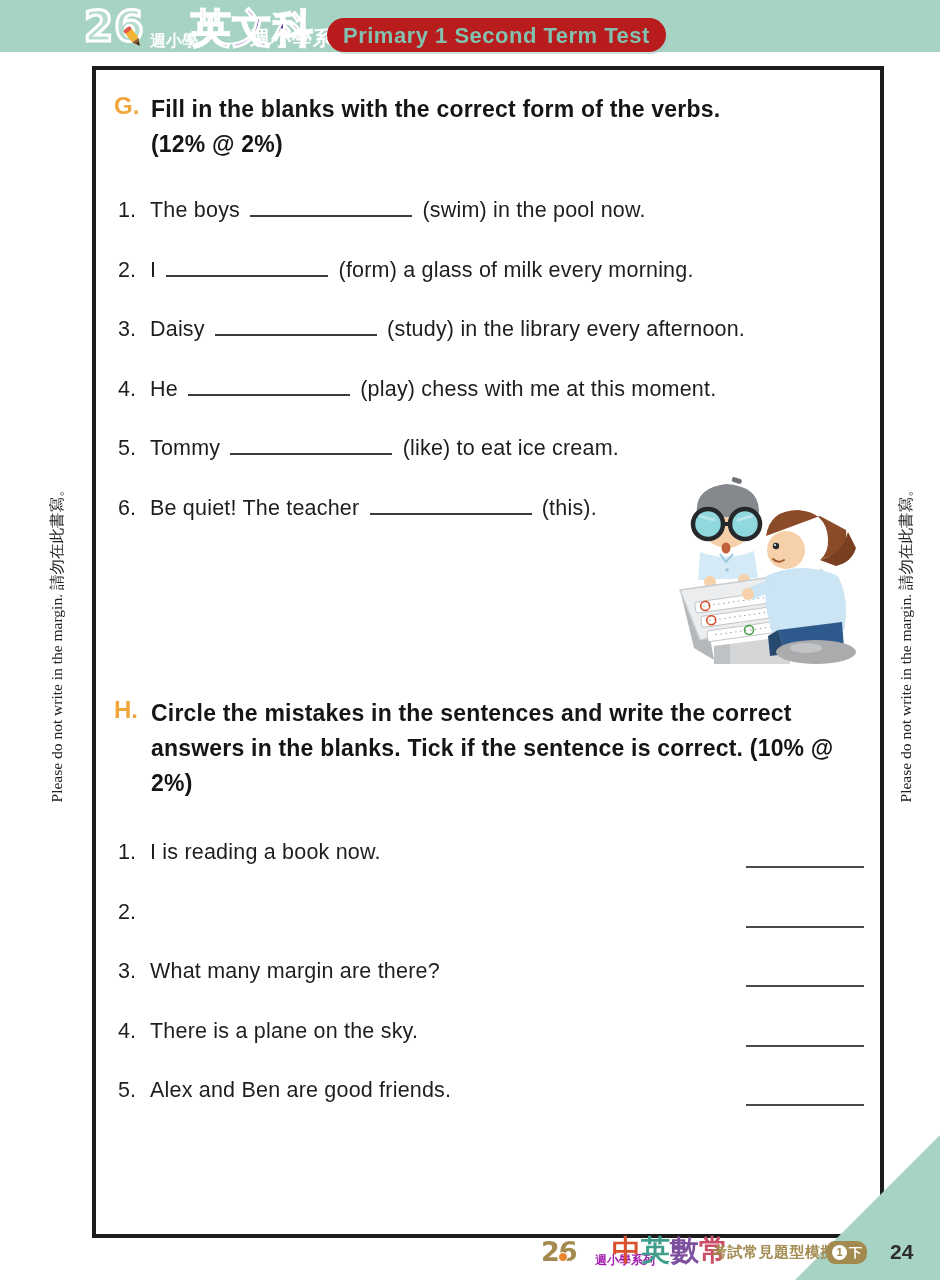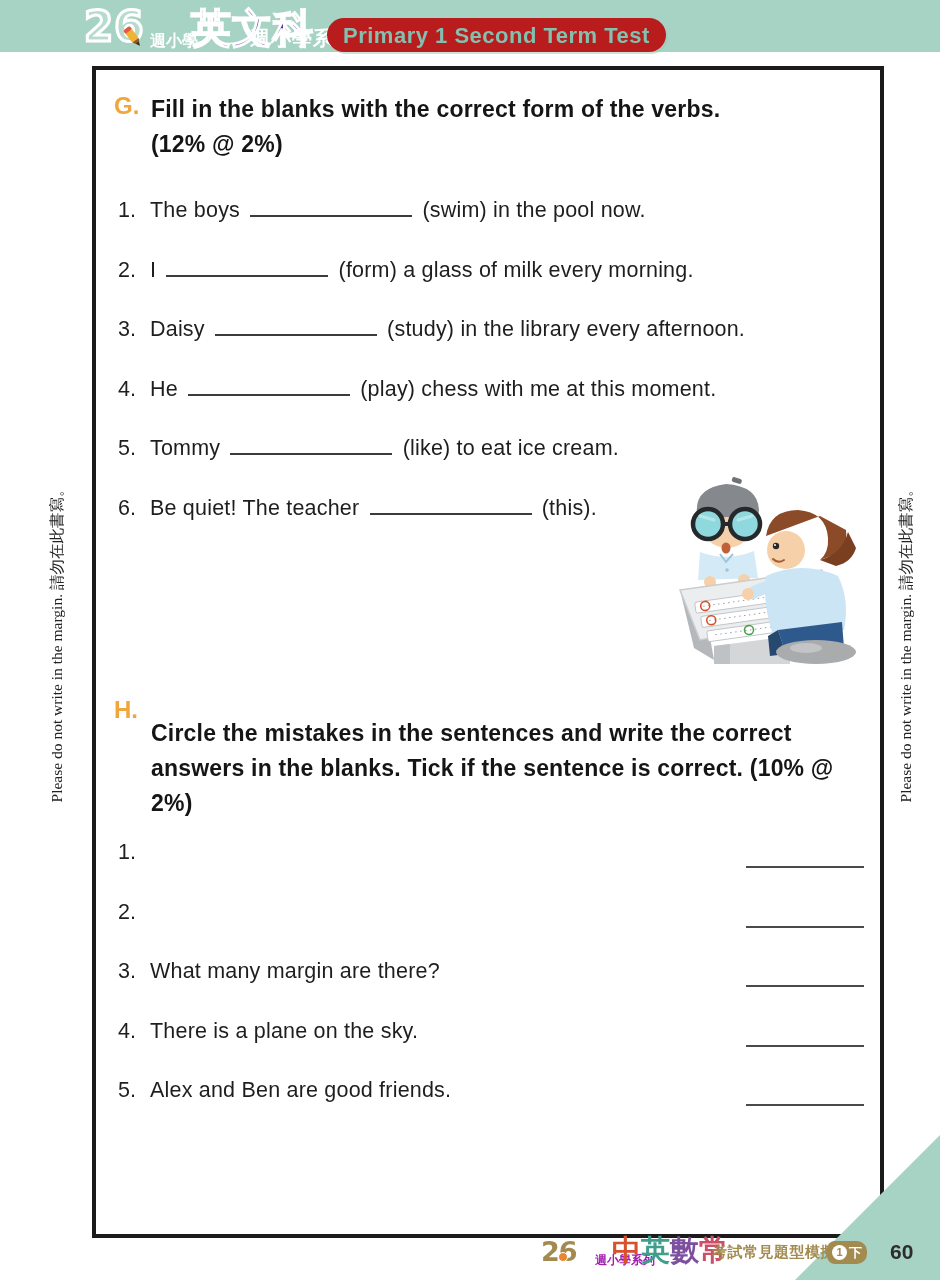--- a/index.html
+++ b/index.html
@@ -31,21 +31,21 @@
   
   .sheet{
     position:absolute;left:92px;top:66px;width:792px;height:1172px;
     border:4px solid #1b1b1b;box-sizing:border-box;background:#ffffff;
   }
   .sec-label{position:absolute;font-size:24px;font-weight:800;color:#f0a63c;}
   .sec-title{position:absolute;font-size:23px;font-weight:800;color:#151515;line-height:35px;letter-spacing:0.2px;}
   .g-label{left:18px;top:22px;}
   .g-title{left:55px;top:22px;width:720px;}
   .h-label{left:18px;top:626px;}
-  .h-title{left:55px;top:626px;width:718px;margin-top:20px;}
+  .h-title{left:55px;top:626px;width:718px;}
   .g-row,.h-row{position:absolute;left:0;width:784px;height:36px;font-size:21.5px;color:#1e1e1e;}
   .g-row .num,.h-row .num{position:absolute;left:22px;top:0;}
   .g-row .txt,.h-row .txt{position:absolute;left:54px;top:0;white-space:nowrap;letter-spacing:0.2px;}
   .g-blank{display:inline-block;width:162px;height:4px;border-bottom:2px solid #3c3c3c;vertical-align:baseline;margin:0 4px;}
   .h-blank{position:absolute;left:650px;top:26px;width:118px;border-bottom:2px solid #4a4a4a;height:0;}
   .illustration{position:absolute;left:574px;top:388px;width:196px;height:206px;}
   
   .margin-note{
     position:absolute;width:420px;height:20px;text-align:center;
     font-family:"Liberation Serif", serif;font-size:15.5px;color:#222222;
@@ -187,20 +187,21 @@
       <ellipse cx="136" cy="190" rx="16" ry="5" fill="#c2c4c6"></ellipse>
     </g>
   </svg>
 
   <div class="sec-label h-label">H.</div>
   <div class="sec-title h-title">Circle the mistakes in the sentences and write the correct answers in the blanks. Tick if the sentence is correct. (10% @ 2%)</div>
 
   <div>
       <div class="h-row" style="top: 770px;">
         <span class="num">1.</span>
+        <span class="txt">I is reading a book now.</span>
         <span class="h-blank"></span>
       </div>
       <div class="h-row" style="top: 829.6px;">
         <span class="num">2.</span>
         <span class="h-blank"></span>
       </div>
       <div class="h-row" style="top: 889.2px;">
         <span class="num">3.</span>
         <span class="txt">What many margin are there?</span>
         <span class="h-blank"></span>
@@ -212,21 +213,21 @@
       </div>
       <div class="h-row" style="top: 1008.4px;">
         <span class="num">5.</span>
         <span class="txt">Alex and Ben are good friends.</span>
         <span class="h-blank"></span>
       </div>
     </div>
 </div>
 
 <div class="corner-triangle"></div>
-<div class="page-number">60</div>
+<div class="page-number">24</div>
 <div class="f-26">26</div>
 <div class="f-dot"></div>
 <div class="f-series">週小學系列</div>
 <div class="f-brand"><span style="color: rgb(217, 81, 44);">中</span><span style="color: rgb(63, 158, 140);">英</span><span style="color: rgb(124, 79, 159);">數</span><span style="color: rgb(203, 79, 102);">常</span></div>
 <div class="f-rest">考試常見題型模擬試卷</div>
 <div class="f-badge">
   <span class="one">1</span>
   <span class="vol">下</span>
 </div>
 

